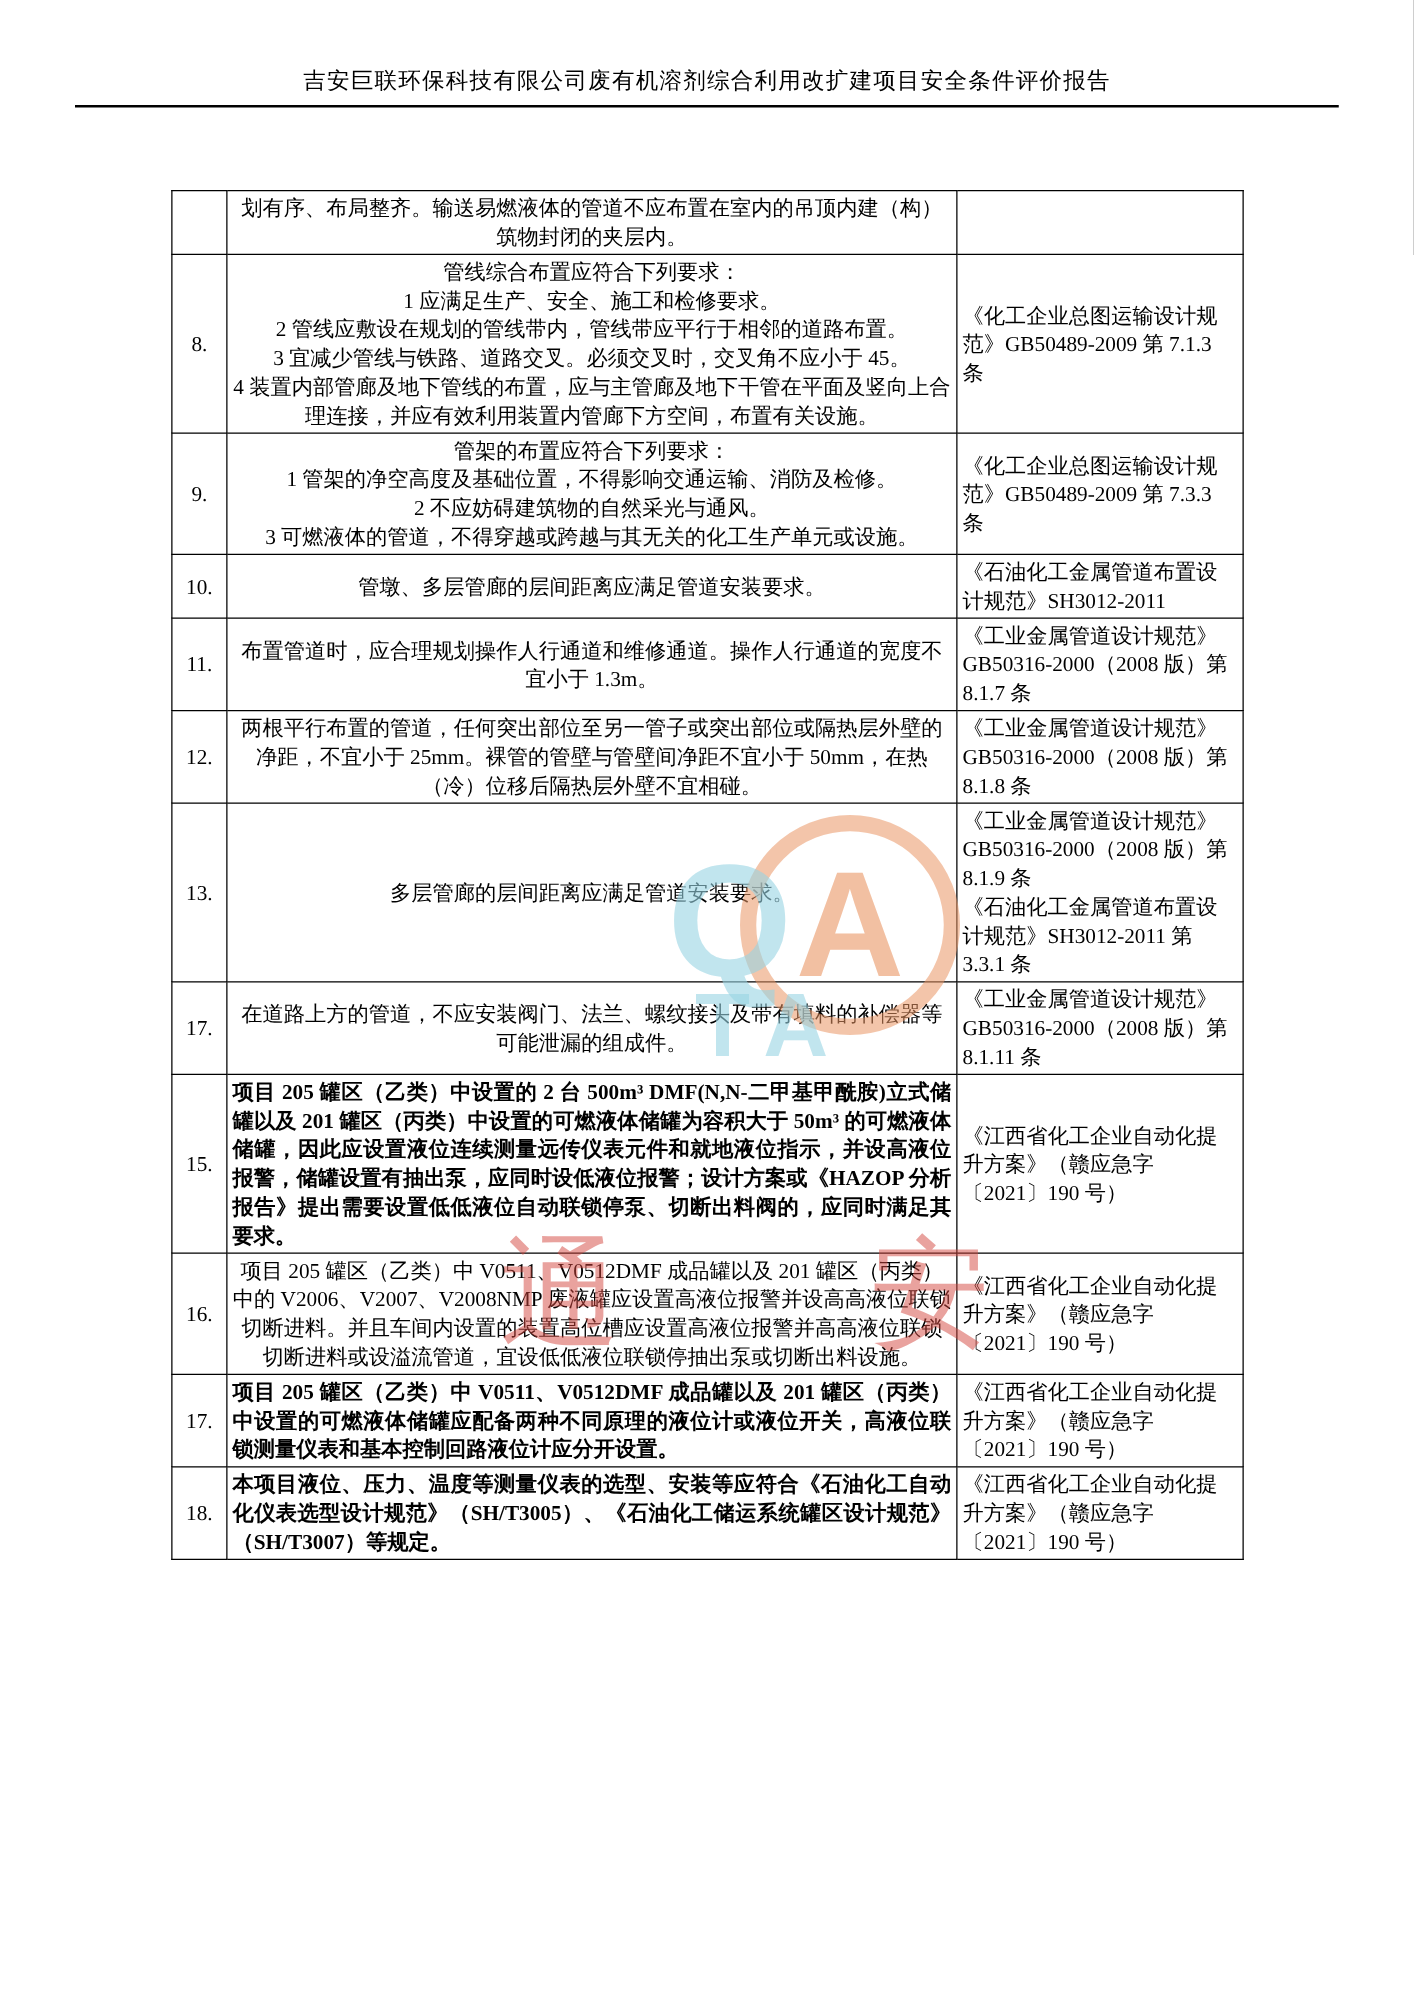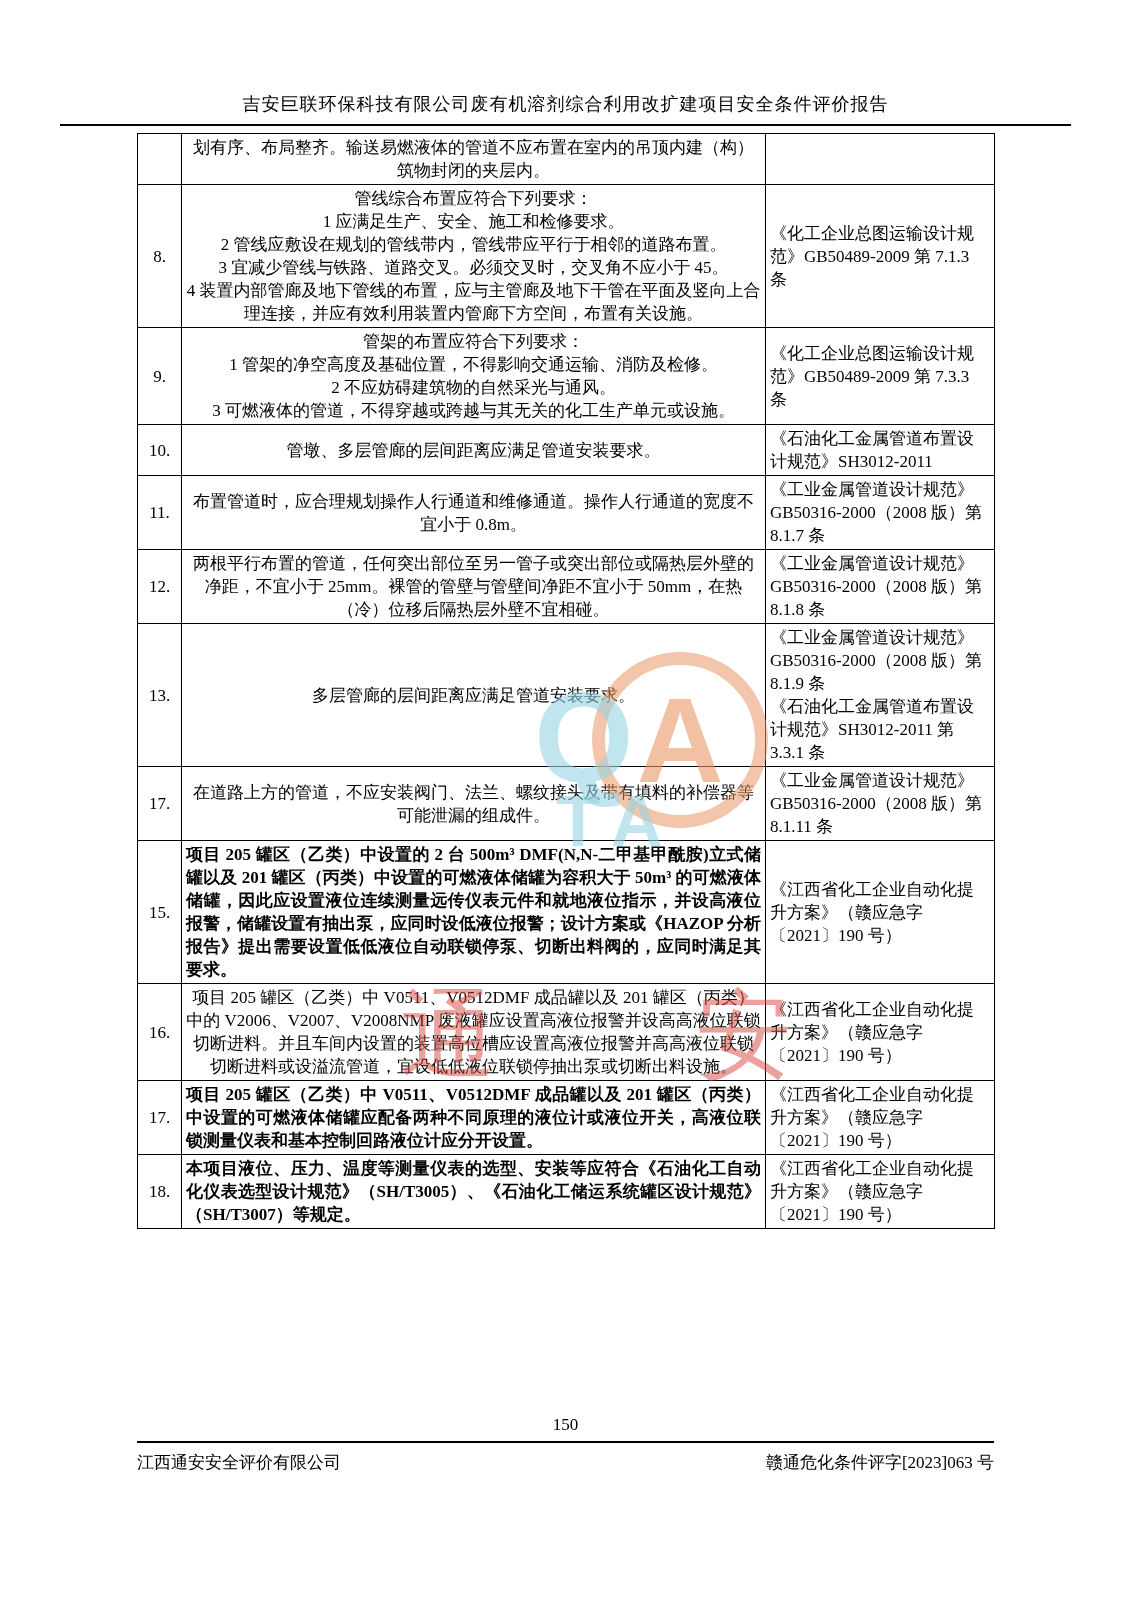--- a/index.html
+++ b/index.html
@@ -8,34 +8,34 @@
     position: relative;
     width: 1131px;
     height: 1600px;
     margin: 0 auto;
     background: #ffffff;
     font-family: "Liberation Serif", "DejaVu Serif", serif;
     color: #000;
     overflow: hidden;
   }
   .doc-title {
-    padding-top: 92px;
+    padding-top: 52px;
     text-align: center;
     font-size: 18px;
     letter-spacing: 1px;
   }
   .title-rule {
     height: 2px;
     background: #000;
     margin: 8px 60px 0 60px;
   }
   .review-table {
     position: absolute;
     left: 137px;
-    top: 133px;
+    top: 152px;
     width: 857px;
     border-collapse: collapse;
     table-layout: fixed;
     padding-left: 28px;
   }
   .review-table td {
     border: 1.5px solid #000;
     font-size: 17px;
     line-height: 23px;
     padding: 2px 4px;
@@ -128,21 +128,21 @@
     </tr>
 
     <tr>
       <td class="cell-no">10.</td>
       <td class="cell-content al-center">管墩、多层管廊的层间距离应满足管道安装要求。</td>
       <td class="cell-ref">《石油化工金属管道布置设计规范》SH3012-2011</td>
     </tr>
 
     <tr>
       <td class="cell-no">11.</td>
-      <td class="cell-content al-center">布置管道时，应合理规划操作人行通道和维修通道。操作人行通道的宽度不宜小于 0.8m。</td>
+      <td class="cell-content al-center">布置管道时，应合理规划操作人行通道和维修通道。操作人行通道的宽度不宜小于 1.3m。</td>
       <td class="cell-ref">《工业金属管道设计规范》GB50316-2000（2008 版）第 8.1.7 条</td>
     </tr>
 
     <tr>
       <td class="cell-no">12.</td>
       <td class="cell-content al-center">两根平行布置的管道，任何突出部位至另一管子或突出部位或隔热层外壁的净距，不宜小于 25mm。裸管的管壁与管壁间净距不宜小于 50mm，在热（冷）位移后隔热层外壁不宜相碰。</td>
       <td class="cell-ref">《工业金属管道设计规范》GB50316-2000（2008 版）第 8.1.8 条</td>
     </tr>
 
     <tr>
@@ -178,28 +178,20 @@
 
     <tr>
       <td class="cell-no">18.</td>
       <td class="cell-content al-justify">本项目液位、压力、温度等测量仪表的选型、安装等应符合《石油化工自动化仪表选型设计规范》（SH/T3005）、《石油化工储运系统罐区设计规范》（SH/T3007）等规定。</td>
       <td class="cell-ref">《江西省化工企业自动化提升方案》（赣应急字〔2021〕190 号）</td>
     </tr>
 
   </tbody>
   </table>
 
-  <div class="footer">
-    <div class="page-number">150</div>
-    <div class="footer-rule"></div>
-    <div class="footer-row">
-      <span>江西通安安全评价有限公司</span>
-      <span>赣通危化条件评字[2023]063 号</span>
-    </div>
-  </div>
 
   <div class="watermark">
     <div class="wm-ring">
       <span>A</span>
     </div>
     <div class="wm-q">Q</div>
     <div class="wm-ta">TA</div>
     <div class="wm-stamp">通安</div>
   </div>
 

